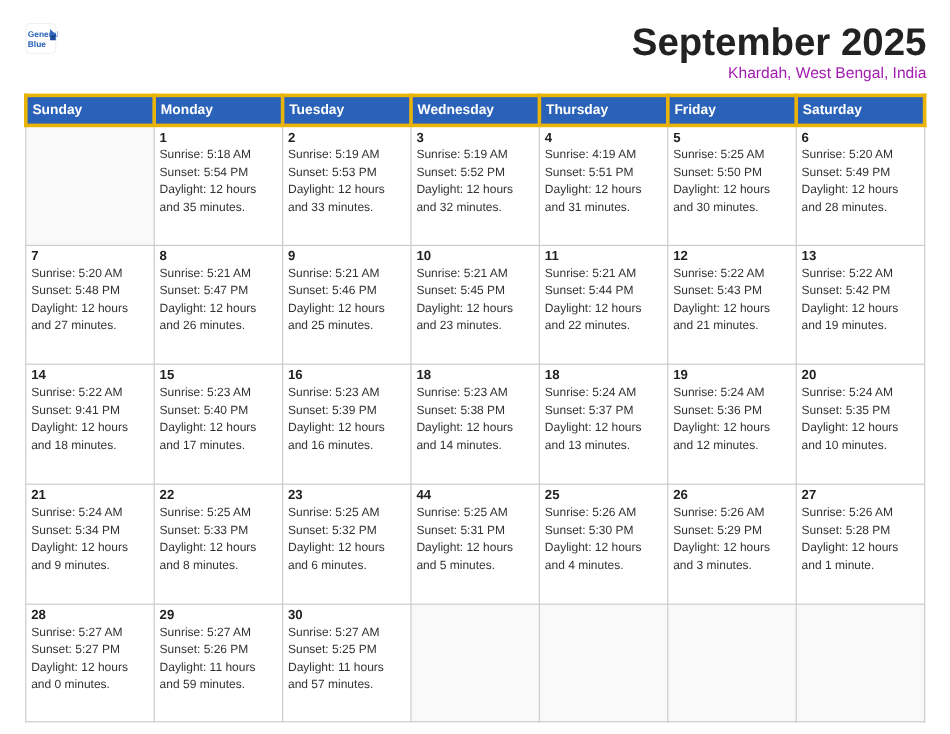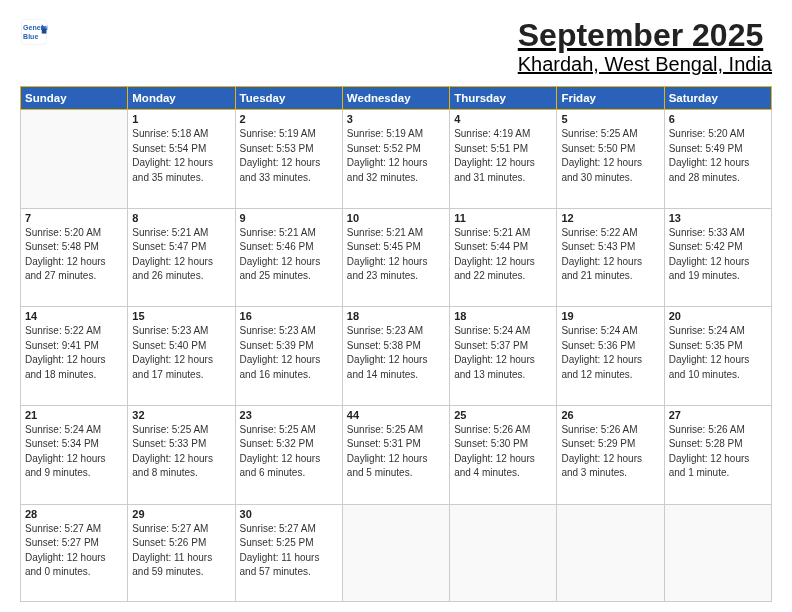--- a/index.html
+++ b/index.html
@@ -26,46 +26,46 @@
     .logo {
       display: flex;
       align-items: center;
       gap: 4px;
     }
     .logo-icon {
       width: 28px;
       height: 28px;
     }
     .title-block {
-      text-decoration: underline;
+      text-align: right;
     }
     .month-title {
       font-size: 32px;
       font-weight: bold;
       color: #222;
       line-height: 1.1;
     }
     .location {
-      font-size: 20px;
-      color: #000000;
+      font-size: 13px;
+      color: #a21caf;
     }
     .calendar {
       flex: 1;
       border-collapse: collapse;
       width: 100%;
       table-layout: fixed;
     }
     .calendar th {
       background: #2962b8;
       color: #fff;
       font-size: 11.5px;
       font-weight: bold;
       padding: 5px 4px;
       text-align: left;
-      border: 1px solid #eab308;
+      border: 3px solid #eab308;
     }
     .calendar td {
       border: 1px solid #ccc;
       vertical-align: top;
       padding: 3px 4px;
       font-size: 9.5px;
       color: #333;
       background: #fff;
       height: 80px;
     }
@@ -204,21 +204,21 @@
           </td>
           <td>
             <span class="day-num">12</span>
             <div class="day-info">Sunrise: 5:22 AM
 Sunset: 5:43 PM
 Daylight: 12 hours
 and 21 minutes.</div>
           </td>
           <td>
             <span class="day-num">13</span>
-            <div class="day-info">Sunrise: 5:33 AM
+            <div class="day-info">Sunrise: 5:22 AM
 Sunset: 5:42 PM
 Daylight: 12 hours
 and 19 minutes.</div>
           </td>
         </tr>
         <tr>
           <td>
             <span class="day-num">14</span>
             <div class="day-info">Sunrise: 5:22 AM
 Sunset: 9:41 PM
@@ -270,21 +270,21 @@
         </tr>
         <tr>
           <td>
             <span class="day-num">21</span>
             <div class="day-info">Sunrise: 5:24 AM
 Sunset: 5:34 PM
 Daylight: 12 hours
 and 9 minutes.</div>
           </td>
           <td>
-            <span class="day-num">32</span>
+            <span class="day-num">22</span>
             <div class="day-info">Sunrise: 5:25 AM
 Sunset: 5:33 PM
 Daylight: 12 hours
 and 8 minutes.</div>
           </td>
           <td>
             <span class="day-num">23</span>
             <div class="day-info">Sunrise: 5:25 AM
 Sunset: 5:32 PM
 Daylight: 12 hours

